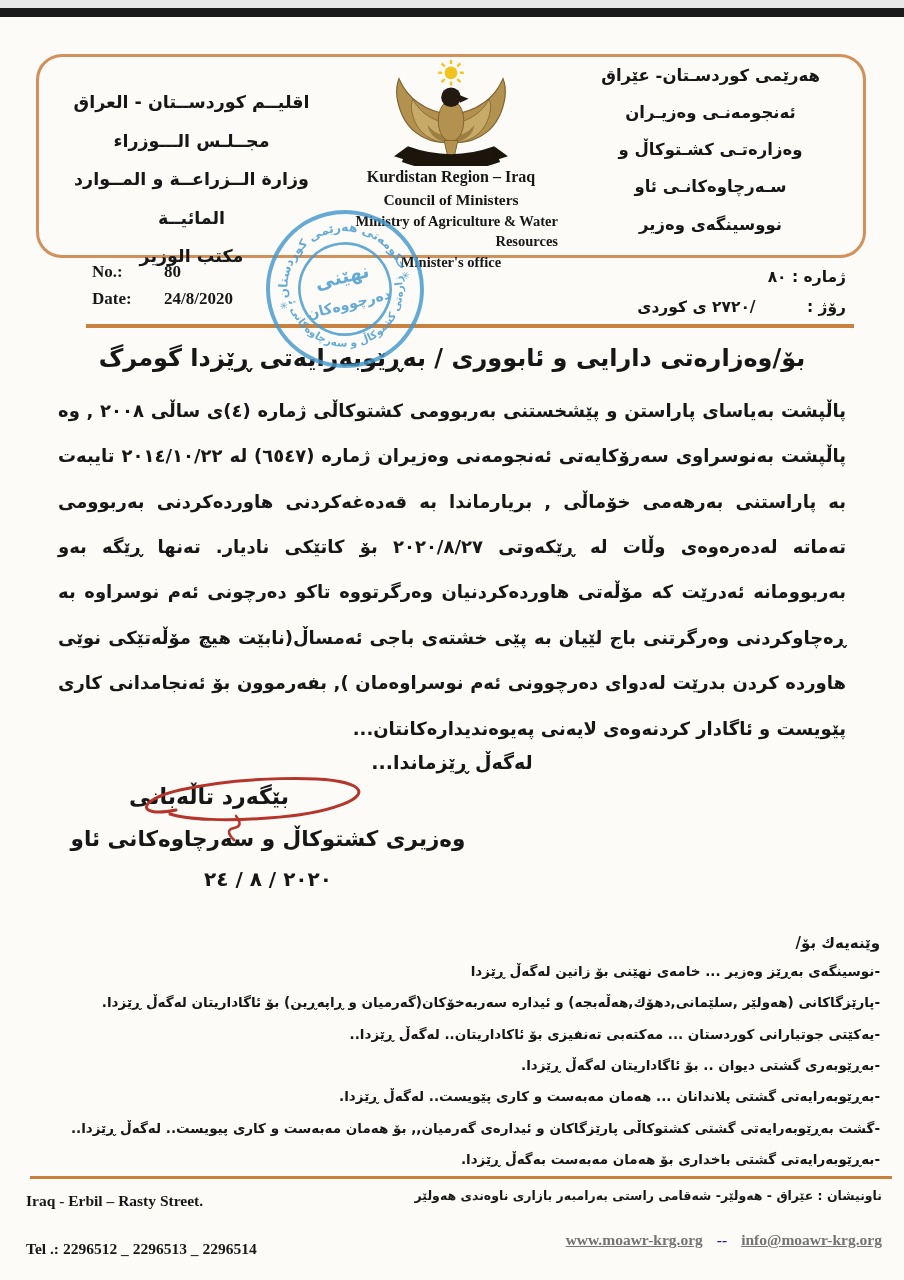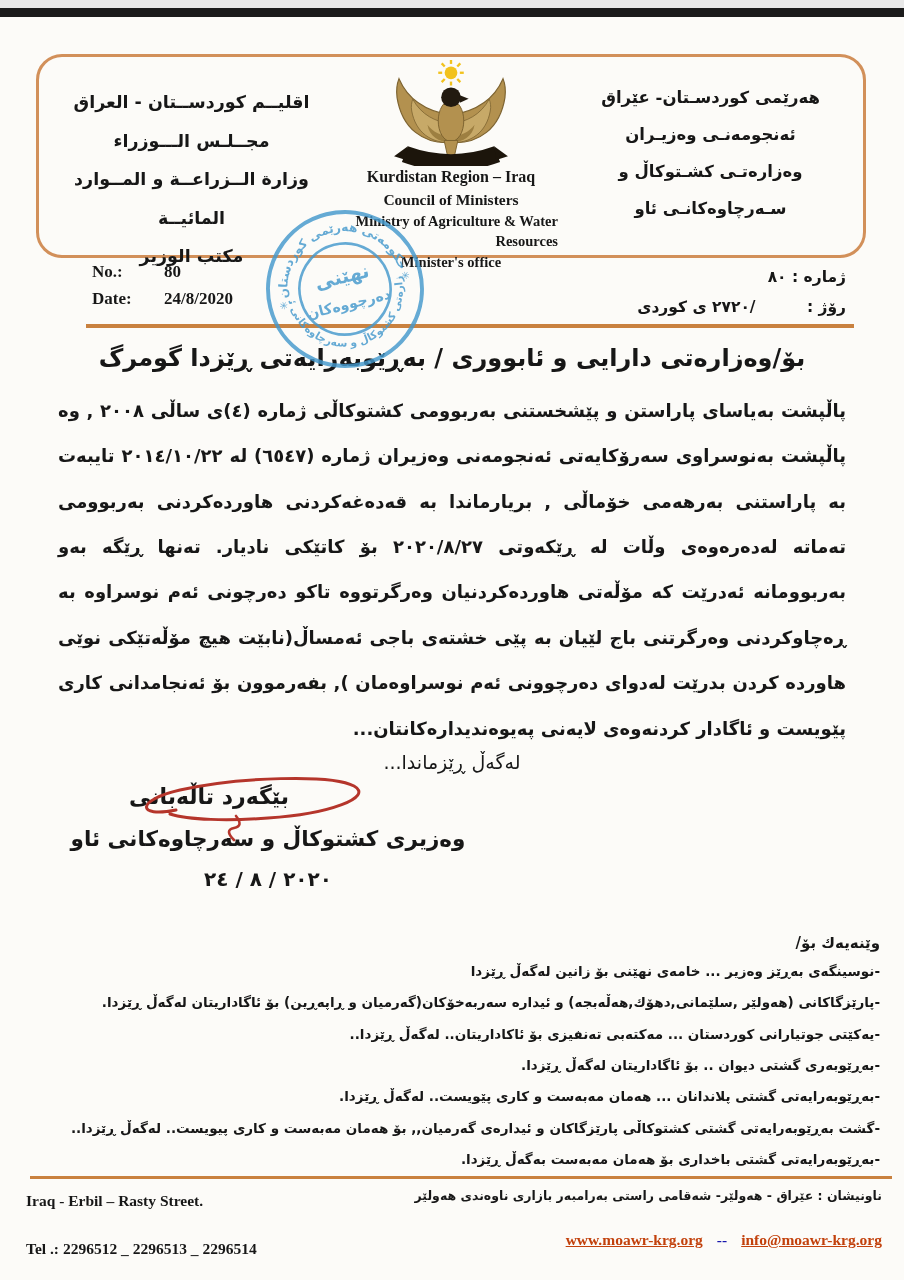--- a/index.html
+++ b/index.html
@@ -5,21 +5,21 @@
   html,body{margin:0;padding:0;background:#e8e8e8;}
   .page{position:relative;width:904px;height:1280px;margin:8px auto;background:#fcfbf8;
         overflow:hidden;font-family:"DejaVu Sans",sans-serif;color:#171717;}
   .top-strip{position:absolute;top:0;left:0;width:100%;height:9px;background:#1b1b1b;}
 
   
   .header-box{position:absolute;top:46px;left:36px;right:38px;height:198px;
               border:3px solid #d2905a;border-radius:26px;display:flex;background:transparent;}
   .hdr-col{width:305px;font-weight:bold;direction:rtl;text-align:center;}
   .hdr-left{font-size:17.5px;line-height:2.2;padding-top:26px;}
-  .hdr-right{font-size:16.5px;line-height:2.25;padding-top:22px;}
+  .hdr-right{font-size:16.5px;line-height:2.25;}
   .hdr-center{flex:1;text-align:center;}
   .emblem{display:block;margin:3px auto 0 auto;}
   .en-lines{font-family:"Liberation Serif","DejaVu Serif",serif;font-weight:bold;line-height:1.42;}
   .en-lines .l1{font-size:16px;}
   .en-lines .l2{font-size:15.5px;}
   .en-lines .l3{font-size:14.5px;text-align:right;}
   .en-lines .l4{font-size:14.5px;}
 
   
   .ref-row{position:absolute;top:254px;left:92px;right:58px;display:flex;justify-content:space-between;}
@@ -36,21 +36,21 @@
   
   .stamp{position:absolute;top:200px;left:264px;width:162px;height:162px;
          transform:rotate(-14deg);opacity:.82;z-index:6;pointer-events:none;}
 
   
   .letter{position:absolute;top:330px;left:56px;right:56px;direction:rtl;}
   .to-line{text-align:center;font-size:24px;font-weight:bold;margin-top:6px;}
   .subject-line{text-align:center;font-size:24px;font-weight:bold;margin-top:17px;}
   .body-par{margin:16px 2px 0 2px;font-size:18px;font-weight:bold;line-height:2.52;
             text-align:justify;}
-  .closing{text-align:center;font-size:19px;font-weight:normal;margin-top:0px;}
+  .closing{text-align:center;font-size:19px;font-weight:bold;margin-top:0px;}
 
   
   .sig{position:absolute;top:776px;left:48px;width:440px;direction:rtl;text-align:center;z-index:3;}
   .sig-name{font-size:22px;font-weight:bold;margin-right:118px;position:relative;z-index:2;}
   .sig-oval{position:absolute;top:-14px;right:118px;z-index:4;pointer-events:none;}
   .sig-title{font-size:21.5px;font-weight:bold;margin-top:17px;}
   .sig-date{font-size:20px;font-weight:bold;margin-top:16px;direction:ltr;}
 
   
   .cc{position:absolute;top:926px;right:24px;width:690px;direction:rtl;text-align:right;}
@@ -59,21 +59,21 @@
 
   
   .footer{position:absolute;top:1180px;left:26px;right:22px;display:flex;justify-content:space-between;}
   .f-left{font-family:"Liberation Serif","DejaVu Serif",serif;font-weight:bold;font-size:15.5px;}
   .f-addr-en{margin-top:4px;}
   .f-tel{margin-top:30px;}
   .f-right{text-align:right;}
   .f-addr-ku{direction:rtl;font-size:12.5px;font-weight:bold;}
   .f-links{margin-top:28px;direction:ltr;font-family:"Liberation Serif","DejaVu Serif",serif;
            font-weight:bold;font-size:15.5px;color:#1716ad;}
-  .f-links a{color:#c2410c;}
+  .f-links a{color:#737373;}
   .f-links .sep{margin:0 14px;text-decoration:none;}
 </style>
 </head>
 <body>
 
 <div class="page">
   <div class="top-strip"></div>
 
   <div class="header-box">
     <div class="hdr-col hdr-left">
@@ -128,20 +128,21 @@
         <div class="l2">Council of Ministers</div>
         <div class="l3">Ministry of Agriculture &amp; Water Resources</div>
         <div class="l4">Minister's office</div>
       </div>
     </div>
 
     <div class="hdr-col hdr-right">
       <div>هه‌رێمی كوردسـتان- عێراق</div>
       <div>ئه‌نجومه‌نـی وه‌زیـران</div>
       <div>وه‌زاره‌تـی كشـتوكاڵ و سـه‌رچاوه‌كانـی ئاو</div>
+      <div>نووسینگه‌ی وه‌زیر</div>
     </div>
   </div>
 
   <div class="ref-row">
     <div class="ref-left">
       <div class="row">
         <span class="lbl">No.:</span>
         <span class="val">80</span>
       </div>
       <div class="row">

